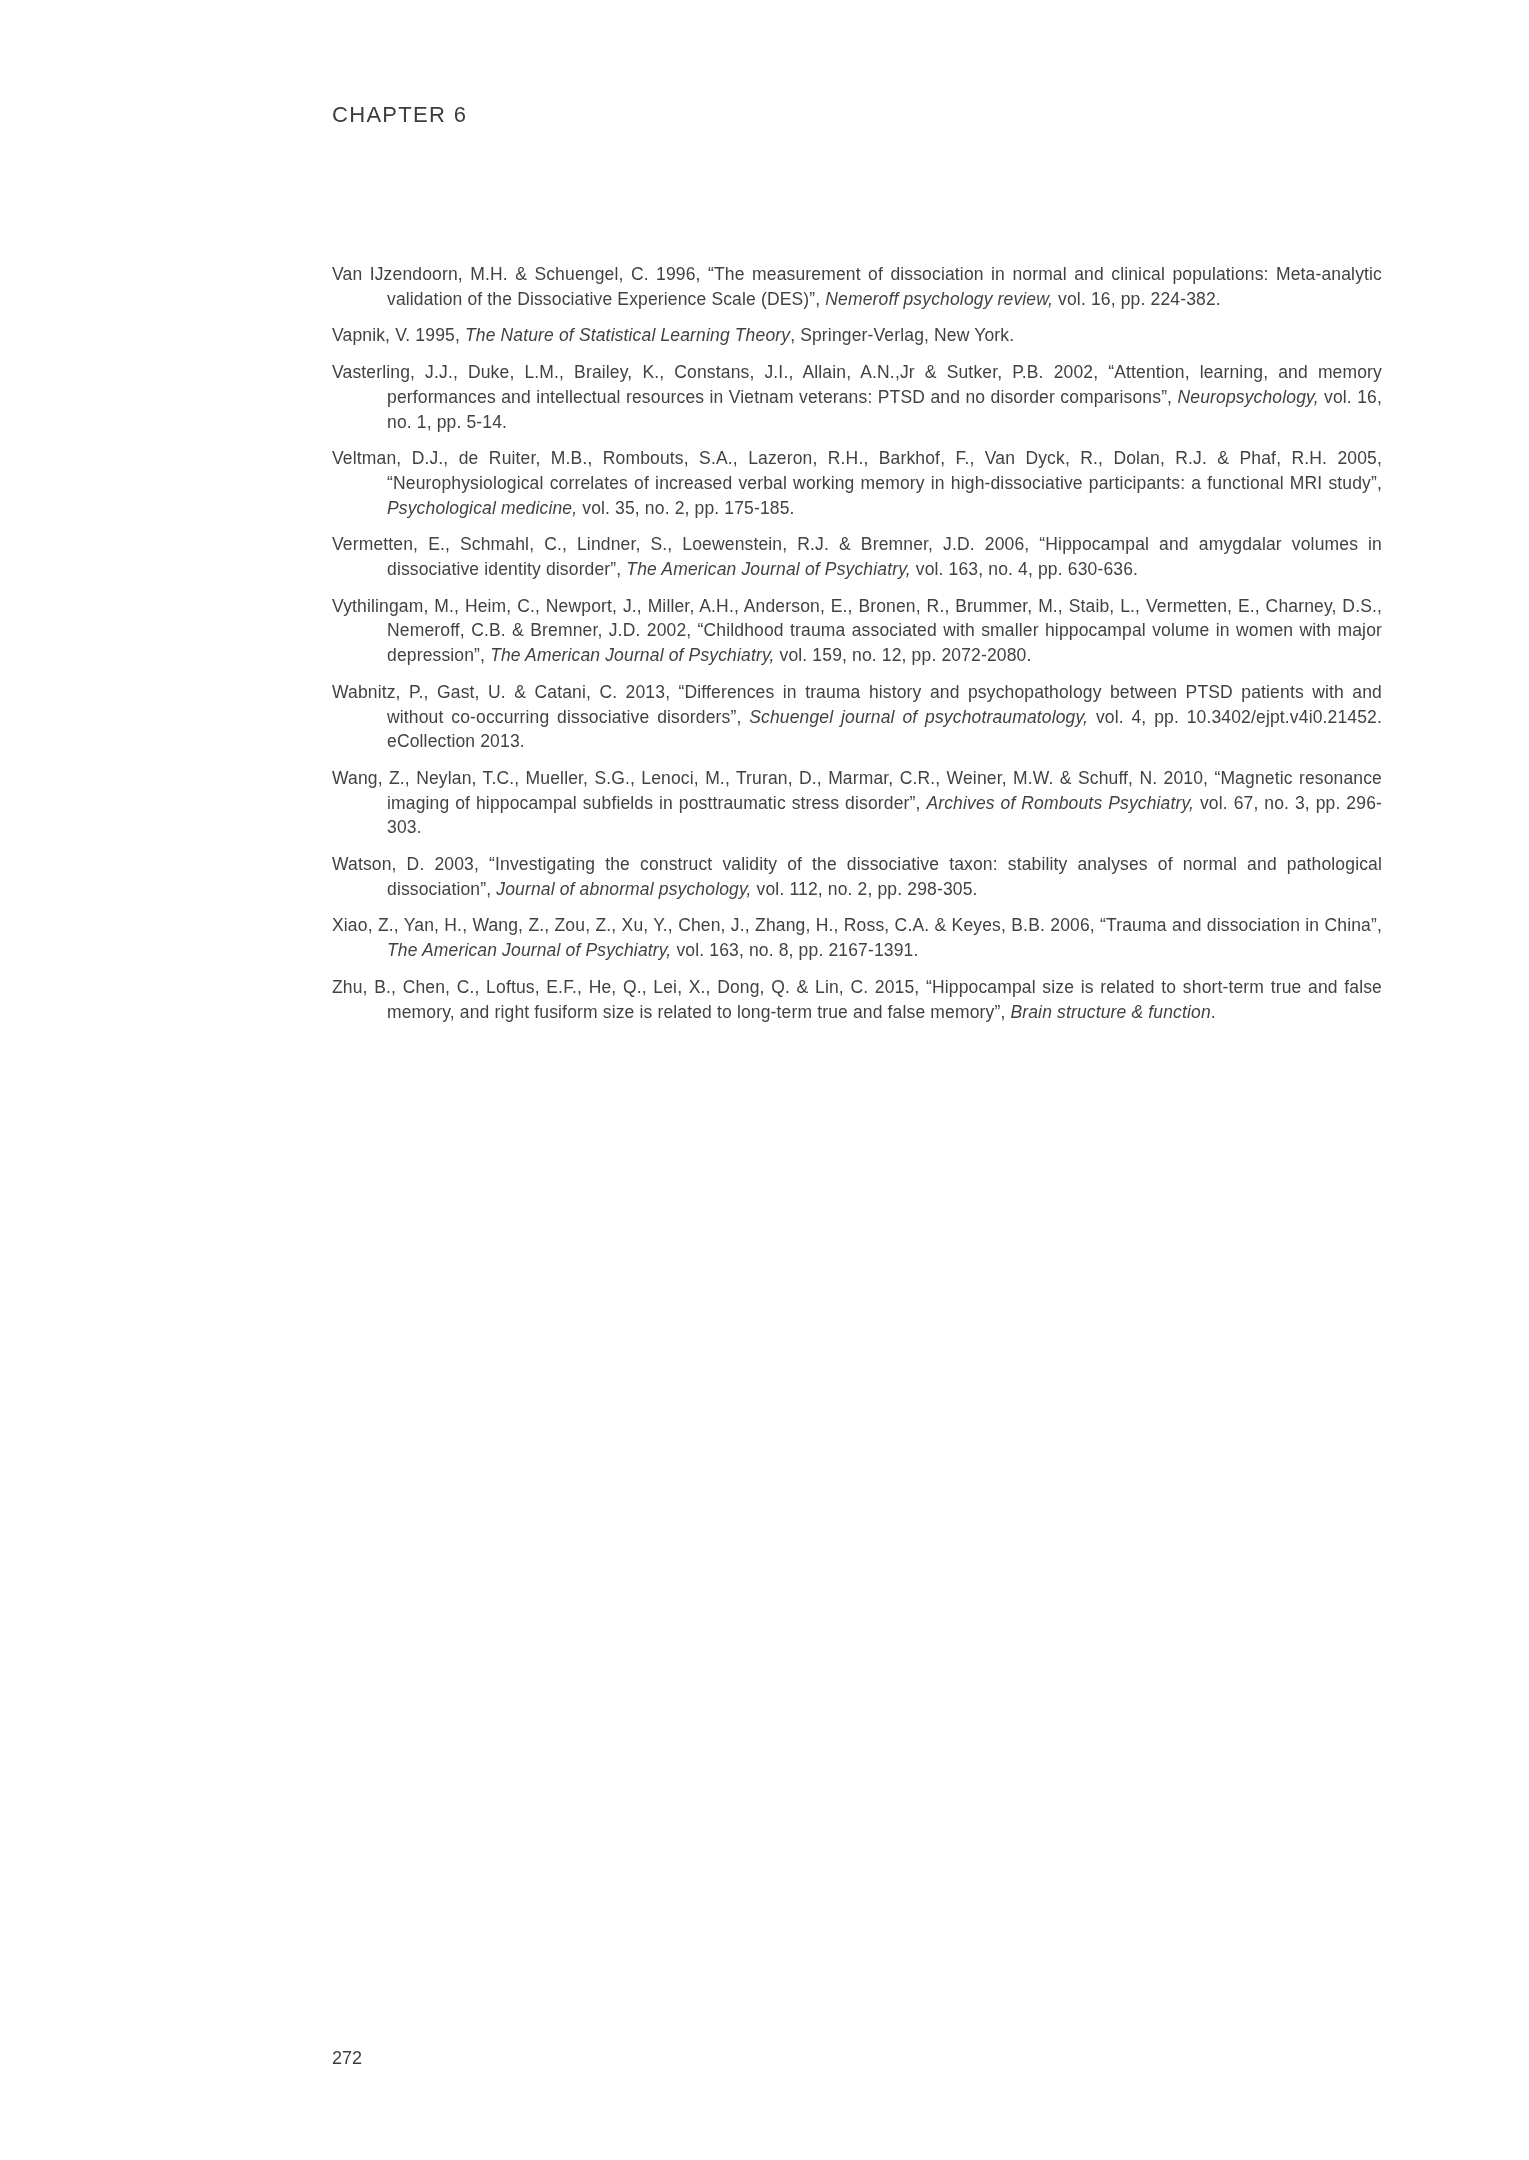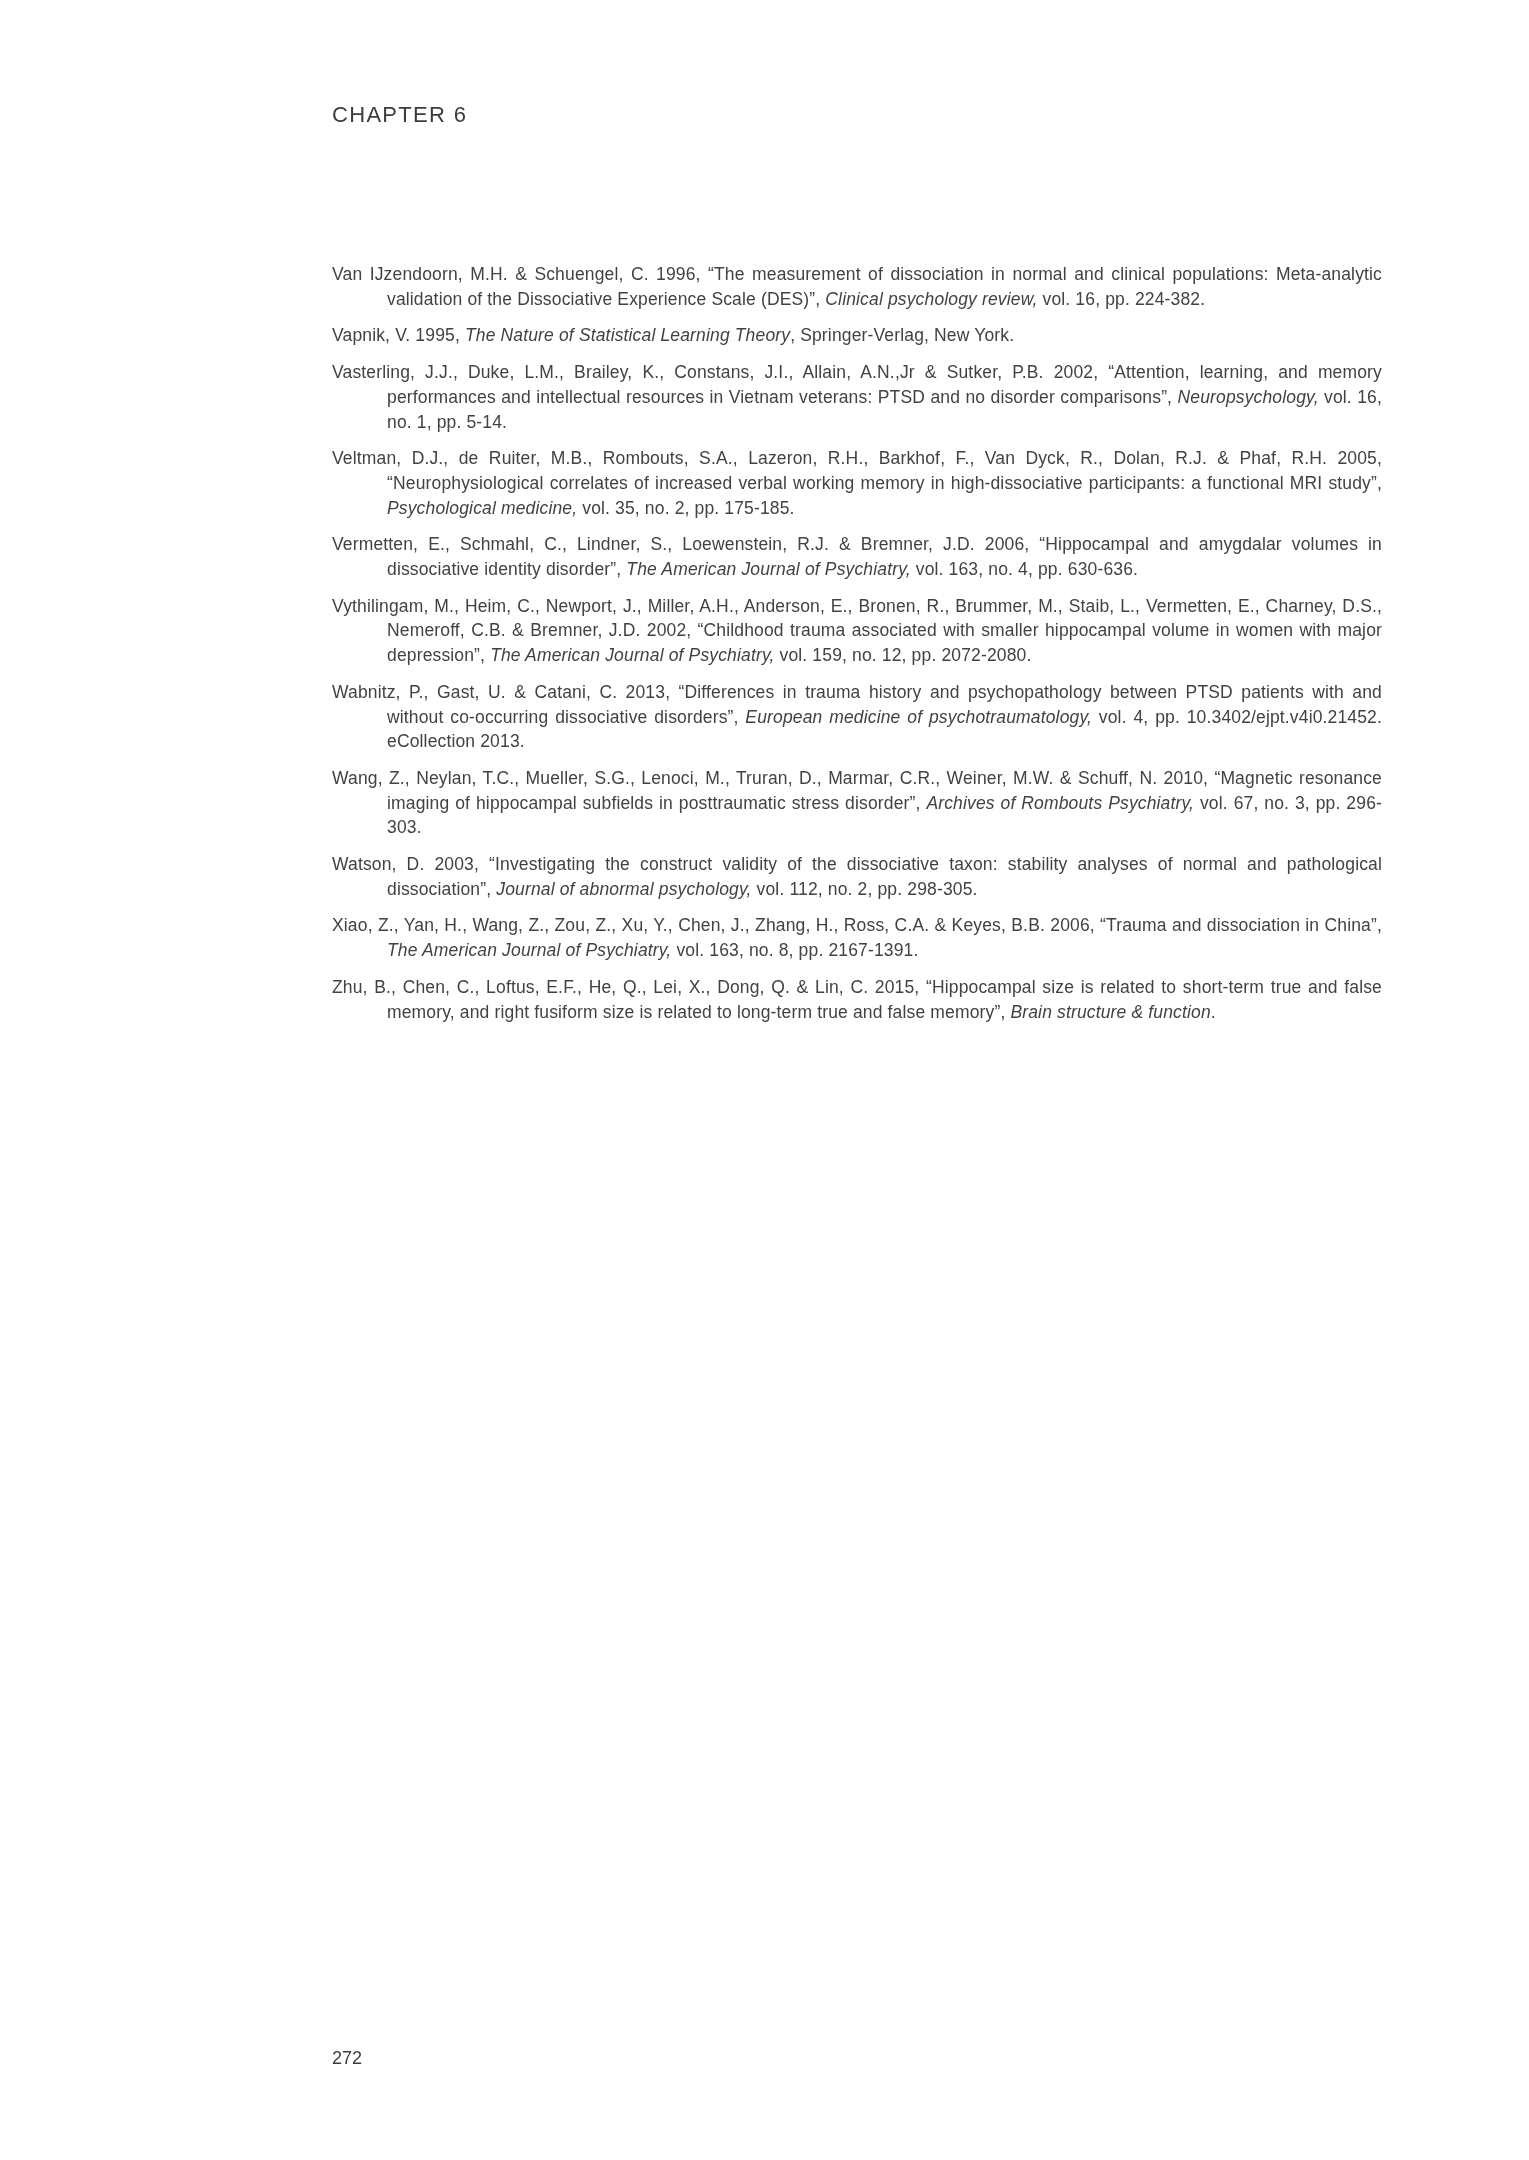--- a/index.html
+++ b/index.html
@@ -53,27 +53,27 @@
     color: #3c3c3c;
   }
 </style>
 </head>
 <body>
 
 <div class="page">
   <div class="chapter-header">CHAPTER 6</div>
 
   <div class="refs">
-      <p class="ref"><span>Van IJzendoorn, M.H. &amp; Schuengel, C. 1996, “The measurement of dissociation in normal and clinical populations: Meta-analytic validation of the Dissociative Experience Scale (DES)”, </span><span class="it">Clinical psychology review,</span><span> vol. 16, pp. 224-382.</span></p>
+      <p class="ref"><span>Van IJzendoorn, M.H. &amp; Schuengel, C. 1996, “The measurement of dissociation in normal and clinical populations: Meta-analytic validation of the Dissociative Experience Scale (DES)”, </span><span class="it">Nemeroff psychology review,</span><span> vol. 16, pp. 224-382.</span></p>
       <p class="ref"><span>Vapnik, V. 1995, </span><span class="it">The Nature of Statistical Learning Theory</span><span>, Springer-Verlag, New York.</span></p>
       <p class="ref"><span>Vasterling, J.J., Duke, L.M., Brailey, K., Constans, J.I., Allain, A.N.,Jr &amp; Sutker, P.B. 2002, “Attention, learning, and memory performances and intellectual resources in Vietnam veterans: PTSD and no disorder comparisons”, </span><span class="it">Neuropsychology,</span><span> vol. 16, no. 1, pp. 5-14.</span></p>
       <p class="ref"><span>Veltman, D.J., de Ruiter, M.B., Rombouts, S.A., Lazeron, R.H., Barkhof, F., Van Dyck, R., Dolan, R.J. &amp; Phaf, R.H. 2005, “Neurophysiological correlates of increased verbal working memory in high-dissociative participants: a functional MRI study”, </span><span class="it">Psychological medicine,</span><span> vol. 35, no. 2, pp. 175-185.</span></p>
       <p class="ref"><span>Vermetten, E., Schmahl, C., Lindner, S., Loewenstein, R.J. &amp; Bremner, J.D. 2006, “Hippocampal and amygdalar volumes in dissociative identity disorder”, </span><span class="it">The American Journal of Psychiatry,</span><span> vol. 163, no. 4, pp. 630-636.</span></p>
       <p class="ref"><span>Vythilingam, M., Heim, C., Newport, J., Miller, A.H., Anderson, E., Bronen, R., Brummer, M., Staib, L., Vermetten, E., Charney, D.S., Nemeroff, C.B. &amp; Bremner, J.D. 2002, “Childhood trauma associated with smaller hippocampal volume in women with major depression”, </span><span class="it">The American Journal of Psychiatry,</span><span> vol. 159, no. 12, pp. 2072-2080.</span></p>
-      <p class="ref"><span>Wabnitz, P., Gast, U. &amp; Catani, C. 2013, “Differences in trauma history and psychopathology between PTSD patients with and without co-occurring dissociative disorders”, </span><span class="it">European medicine of psychotraumatology,</span><span> vol. 4, pp. 10.3402/ejpt.v4i0.21452. eCollection 2013.</span></p>
+      <p class="ref"><span>Wabnitz, P., Gast, U. &amp; Catani, C. 2013, “Differences in trauma history and psychopathology between PTSD patients with and without co-occurring dissociative disorders”, </span><span class="it">Schuengel journal of psychotraumatology,</span><span> vol. 4, pp. 10.3402/ejpt.v4i0.21452. eCollection 2013.</span></p>
       <p class="ref"><span>Wang, Z., Neylan, T.C., Mueller, S.G., Lenoci, M., Truran, D., Marmar, C.R., Weiner, M.W. &amp; Schuff, N. 2010, “Magnetic resonance imaging of hippocampal subfields in posttraumatic stress disorder”, </span><span class="it">Archives of Rombouts Psychiatry,</span><span> vol. 67, no. 3, pp. 296-303.</span></p>
       <p class="ref"><span>Watson, D. 2003, “Investigating the construct validity of the dissociative taxon: stability analyses of normal and pathological dissociation”, </span><span class="it">Journal of abnormal psychology,</span><span> vol. 112, no. 2, pp. 298-305.</span></p>
       <p class="ref"><span>Xiao, Z., Yan, H., Wang, Z., Zou, Z., Xu, Y., Chen, J., Zhang, H., Ross, C.A. &amp; Keyes, B.B. 2006, “Trauma and dissociation in China”, </span><span class="it">The American Journal of Psychiatry,</span><span> vol. 163, no. 8, pp. 2167-1391.</span></p>
       <p class="ref"><span>Zhu, B., Chen, C., Loftus, E.F., He, Q., Lei, X., Dong, Q. &amp; Lin, C. 2015, “Hippocampal size is related to short-term true and false memory, and right fusiform size is related to long-term true and false memory”, </span><span class="it">Brain structure &amp; function</span><span>.</span></p>
     </div>
 
   <div class="page-number">272</div>
 </div>
 
 </body></html>

